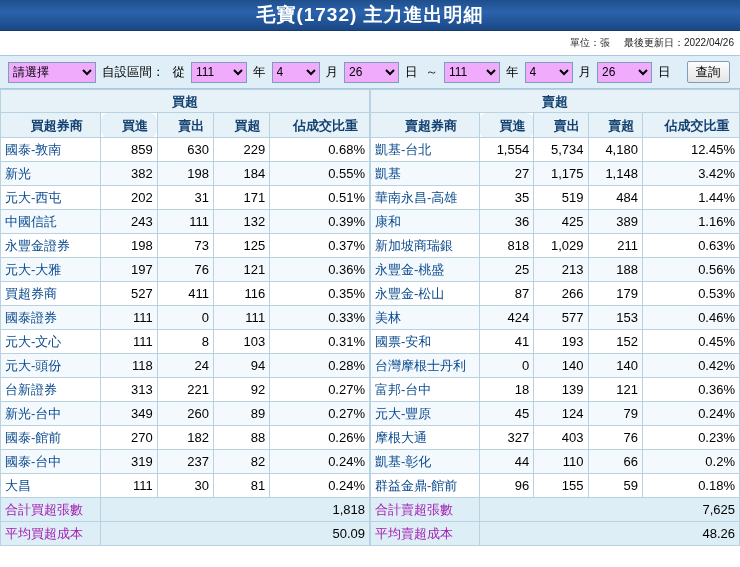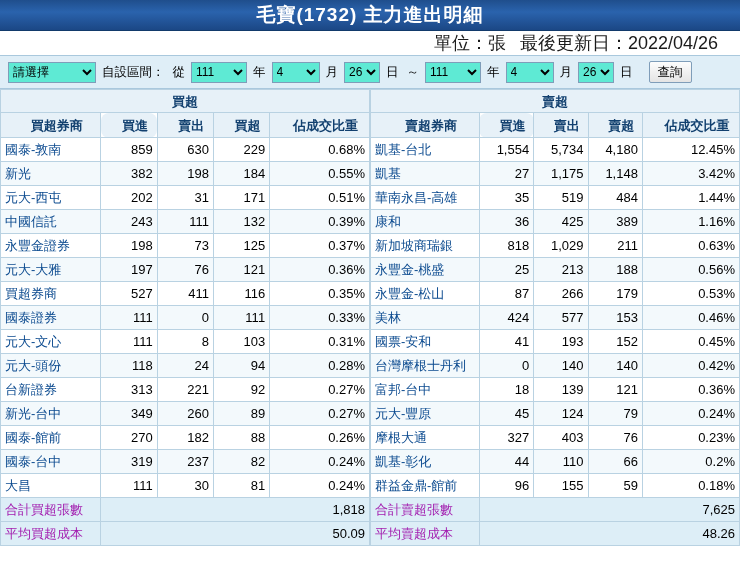--- a/index.html
+++ b/index.html
@@ -21,48 +21,48 @@
     display:flex;align-items:center;justify-content:center;
   }
   .titlebar .title{
     color:#fff;font-size:19px;font-weight:bold;letter-spacing:1px;
   }
 
   
   .inforow{
     height:24px;
     display:flex;align-items:center;justify-content:flex-end;
-    padding-right:22px;
-    font-size:18px;color:#1a1a1a;
+    padding-right:6px;
+    font-size:10px;color:#1a1a1a;
     background:#fff;
   }
   .inforow span{margin-left:14px;}
 
   
   .querybar{
     height:32px;
     background:#dfeef7;
     border-top:1px solid #a9c8dd;
     border-bottom:1px solid #a9c8dd;
     display:flex;align-items:center;
     padding-left:8px;
     gap:4px;
     font-size:12.5px;
   }
   select{
     font-family:"Liberation Sans",sans-serif;
     font-size:12px;
     height:21px;
     border:1px solid #7f9db9;
-    background:#5eead4;
+    background:#f0abfc;
   }
   .sel-main{width:88px;}
   .sel-y{width:56px;}
   .sel-m{width:48px;}
-  .sel-d{width:36px;}
+  .sel-d{width:55px;}
   .lbl{padding:0 2px;}
   .btn-query{
     margin-left:10px;
     font-family:"Liberation Sans",sans-serif;
     font-size:12.5px;
     height:22px;
     padding:0 8px;
     border:1px solid #7f9db9;
     background:linear-gradient(#fdfdfd,#e4e4e4);
     border-radius:2px;

